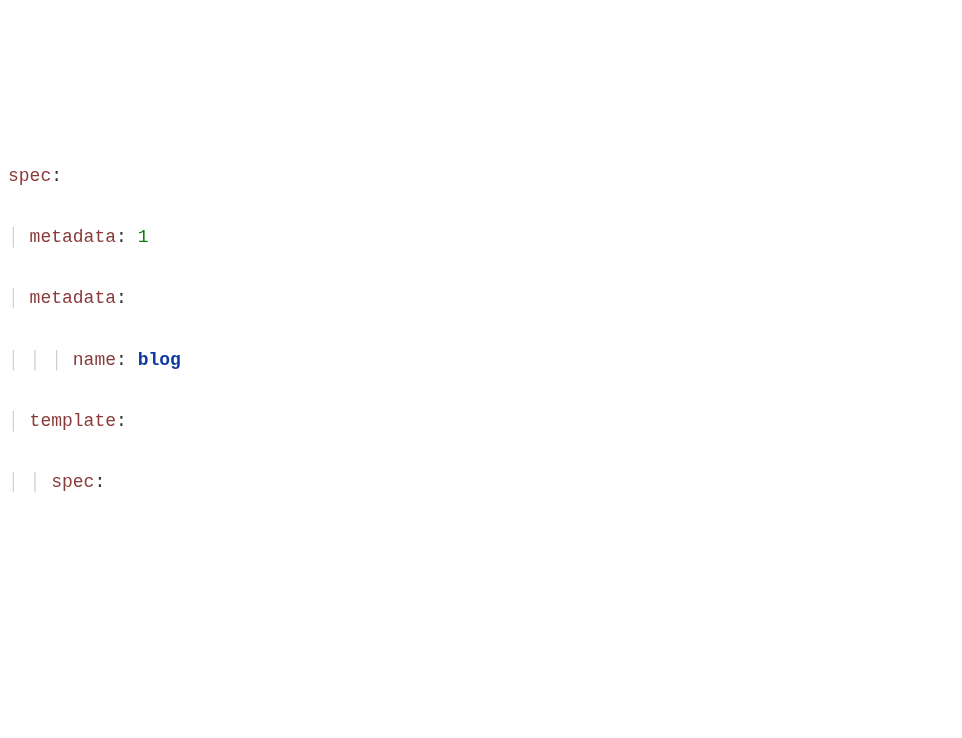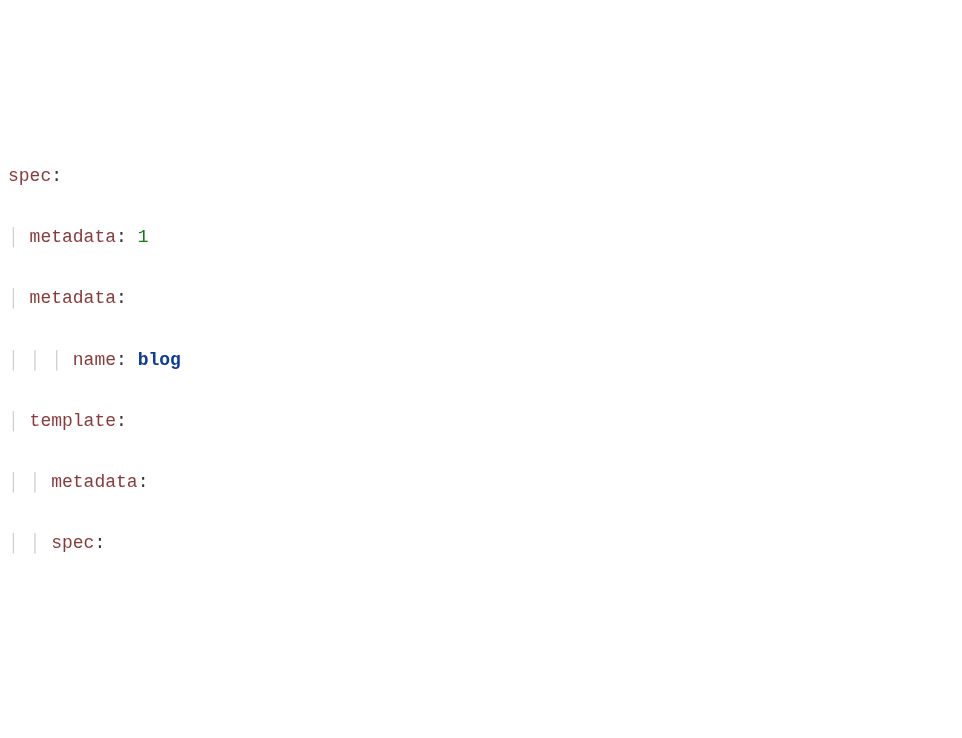--- a/index.html
+++ b/index.html
@@ -23,21 +23,20 @@
 <body>
 
 
 
 <div class="code-block">
 <span class="line"><span class="key">spec</span>:</span>
 <span class="line"><span class="guide">│ </span><span class="key">metadata</span>: <span class="value-num">1</span></span>
 <span class="line"><span class="guide">│ </span><span class="key">metadata</span>:</span>
 <span class="line"><span class="guide">│ │ │ </span><span class="key">name</span>: <span class="value-str">blog</span></span>
 <span class="line"><span class="guide">│ </span><span class="key">template</span>:</span>
-<span class="line"><span class="guide">│ │ </span><span class="key">metadata</span>:</span>
 <span class="line"><span class="guide">│ │ </span><span class="key">spec</span>:</span>
 
 
 
 
 
 
 
 
 

